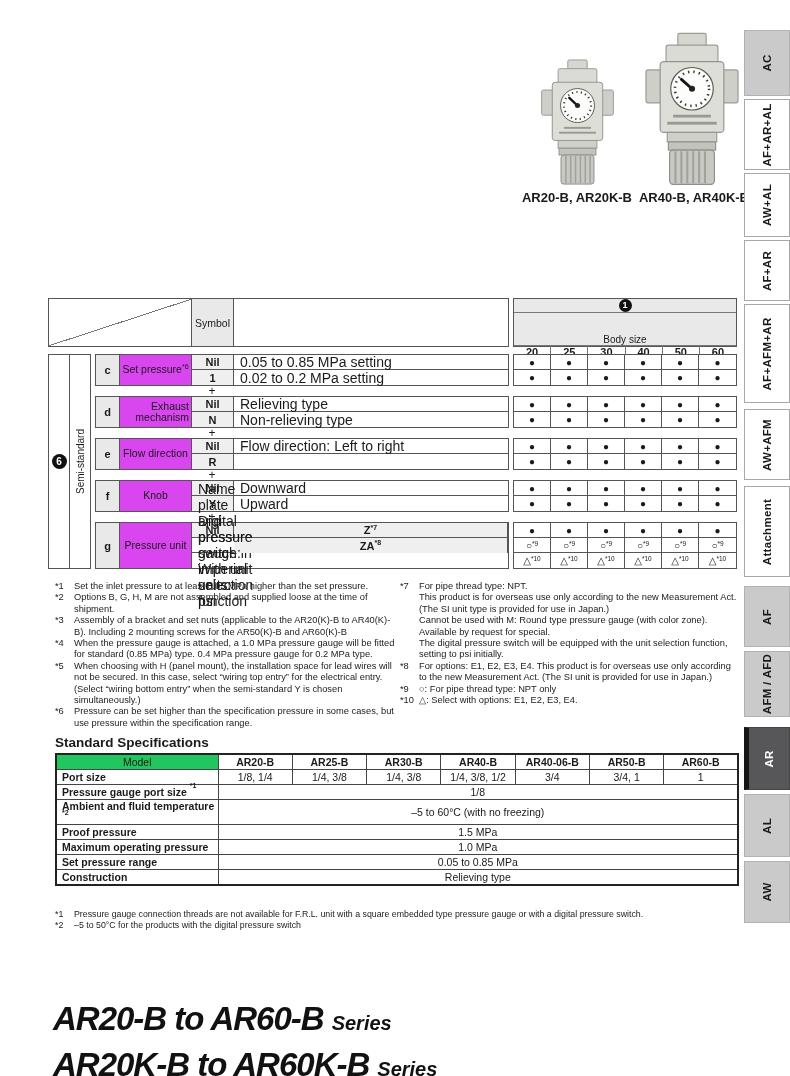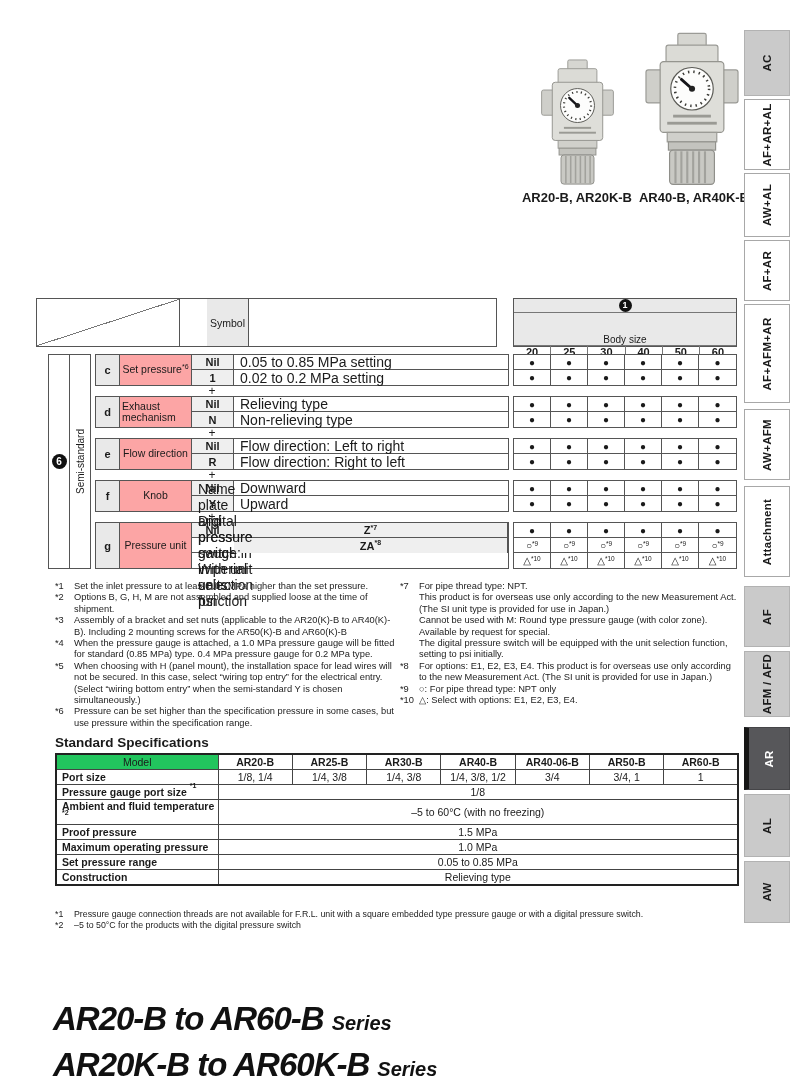--- a/index.html
+++ b/index.html
@@ -27,21 +27,21 @@
   .tab:nth-child(6){top:409px;height:71px}
   .tab:nth-child(7){top:486px;height:91px}
   .tab:nth-child(8){top:586px;height:61px}
   .tab:nth-child(9){top:651px;height:66px}
   .tab:nth-child(10){top:727px;height:63px}
   .tab:nth-child(11){top:794px;height:63px}
   .tab:nth-child(12){top:861px;height:62px}
 
   
   sup { font-size:7px; position:relative; top:-3px; }
-  .opt-header { position:absolute; left:36px; top:298px; width:461px; height:49px; border:1px solid #555; display:flex; background:#fff;gap:27px; }
+  .opt-header { position:absolute; left:48px; top:298px; width:461px; height:49px; border:1px solid #555; display:flex; background:#fff; }
   .diag { width:143px; border-right:1px solid #555; position:relative; overflow:hidden; }
   .diag::after { content:""; position:absolute; left:-5%; top:-5%; width:110%; height:110%;
     background:linear-gradient(to bottom right, transparent 49.5%, #777 49.5%, #777 50.5%, transparent 50.5%); }
   .hcell { display:flex; align-items:center; justify-content:center; background:#e9e9e9; font-size:10.5px; }
   .sym-h { width:42px; border-right:1px solid #555; }
   .desc-h { flex:1; }
 
   .body-header { position:absolute; left:513px; top:298px; width:224px; height:49px; border:1px solid #555; background:#e9e9e9; display:flex; flex-direction:column; }
   .bh1 { height:18px; border-bottom:1px solid #777; display:flex; align-items:center; justify-content:center; }
   .bh2 { height:14px; border-bottom:1px solid #777; display:flex; align-items:center; justify-content:center; font-size:10px;margin-top:21px; }
@@ -54,21 +54,21 @@
 
   .marker-box { position:absolute; left:48px; top:354px; width:43px; height:215px; border:1px solid #555; display:flex; background:#fff; }
   .mcol1 { width:21px; border-right:1px solid #555; display:flex; align-items:center; justify-content:center; }
   .mcol2 { flex:1; display:flex; align-items:center; justify-content:center; }
   .vtext { writing-mode:vertical-rl; transform:rotate(180deg); font-size:10px; }
 
   .groups { position:absolute; left:95px; top:354px; width:642px; }
   .grow { display:flex; }
   .gbox { width:414px; border:1px solid #555; display:grid; grid-template-columns:24px 72px 42px 1fr; grid-auto-rows:15px; background:#fff; }
   .c-letter { border-right:1px solid #555; background:#e9e9e9; display:flex; align-items:center; justify-content:center; font-weight:bold; font-size:11px; }
-  .c-name { border-right:1px solid #555; background:#fca5a5; display:flex; align-items:center; justify-content:center; text-align:left; font-size:10.5px; line-height:11.5px; padding:0 2px; }
+  .c-name { border-right:1px solid #555; background:#d946ef; display:flex; align-items:center; justify-content:center; text-align:right; font-size:10.5px; line-height:11.5px; padding:0 2px; }
   .c-sym { border-right:1px solid #555; border-bottom:1px solid #555; background:#efefef; display:flex; align-items:center; justify-content:center; font-weight:bold; font-size:11px; }
   .c-desc { border-bottom:1px solid #555; display:flex; align-items:center; font-size:14px; padding-left:6px; }
   .nb { border-bottom:none !important; }
   .dotbox { margin-left:4px; width:224px; border:1px solid #555; display:grid; grid-template-columns:repeat(6,1fr); grid-auto-rows:15px; background:#fff; }
   .dcell { border-right:1px solid #555; border-bottom:1px solid #555; display:flex; align-items:center; justify-content:center; font-size:9px; }
   .dcell sup { font-size:6.5px; top:-2px; }
   .nr { border-right:none !important; }
   .dot { font-size:10px; }
   .plusrow { height:10px; position:relative; width:414px; }
   .plus { position:absolute; left:96px; width:42px; text-align:center; font-size:12px; line-height:10px; }
@@ -322,21 +322,20 @@
       <div class="plusrow">
         <span class="plus">+</span>
       </div>
       <div class="grow">
         <div class="gbox" style="height: 32px;">
           <div class="c-letter" style="grid-row: 1 / span 2;">e</div>
           <div class="c-name" style="grid-row: 1 / span 2;">Flow direction</div>
           <div class="c-sym">Nil</div>
           <div class="c-desc">Flow direction: Left to right</div>
           <div class="c-sym nb">R</div>
-          <div class="c-desc nb">Flow direction: Right to left</div>
         </div>
         <div class="dotbox" style="height: 32px;">
           <div class="dcell">
             <span class="dot">●</span>
           </div>
           <div class="dcell">
             <span class="dot">●</span>
           </div>
           <div class="dcell">
             <span class="dot">●</span>

